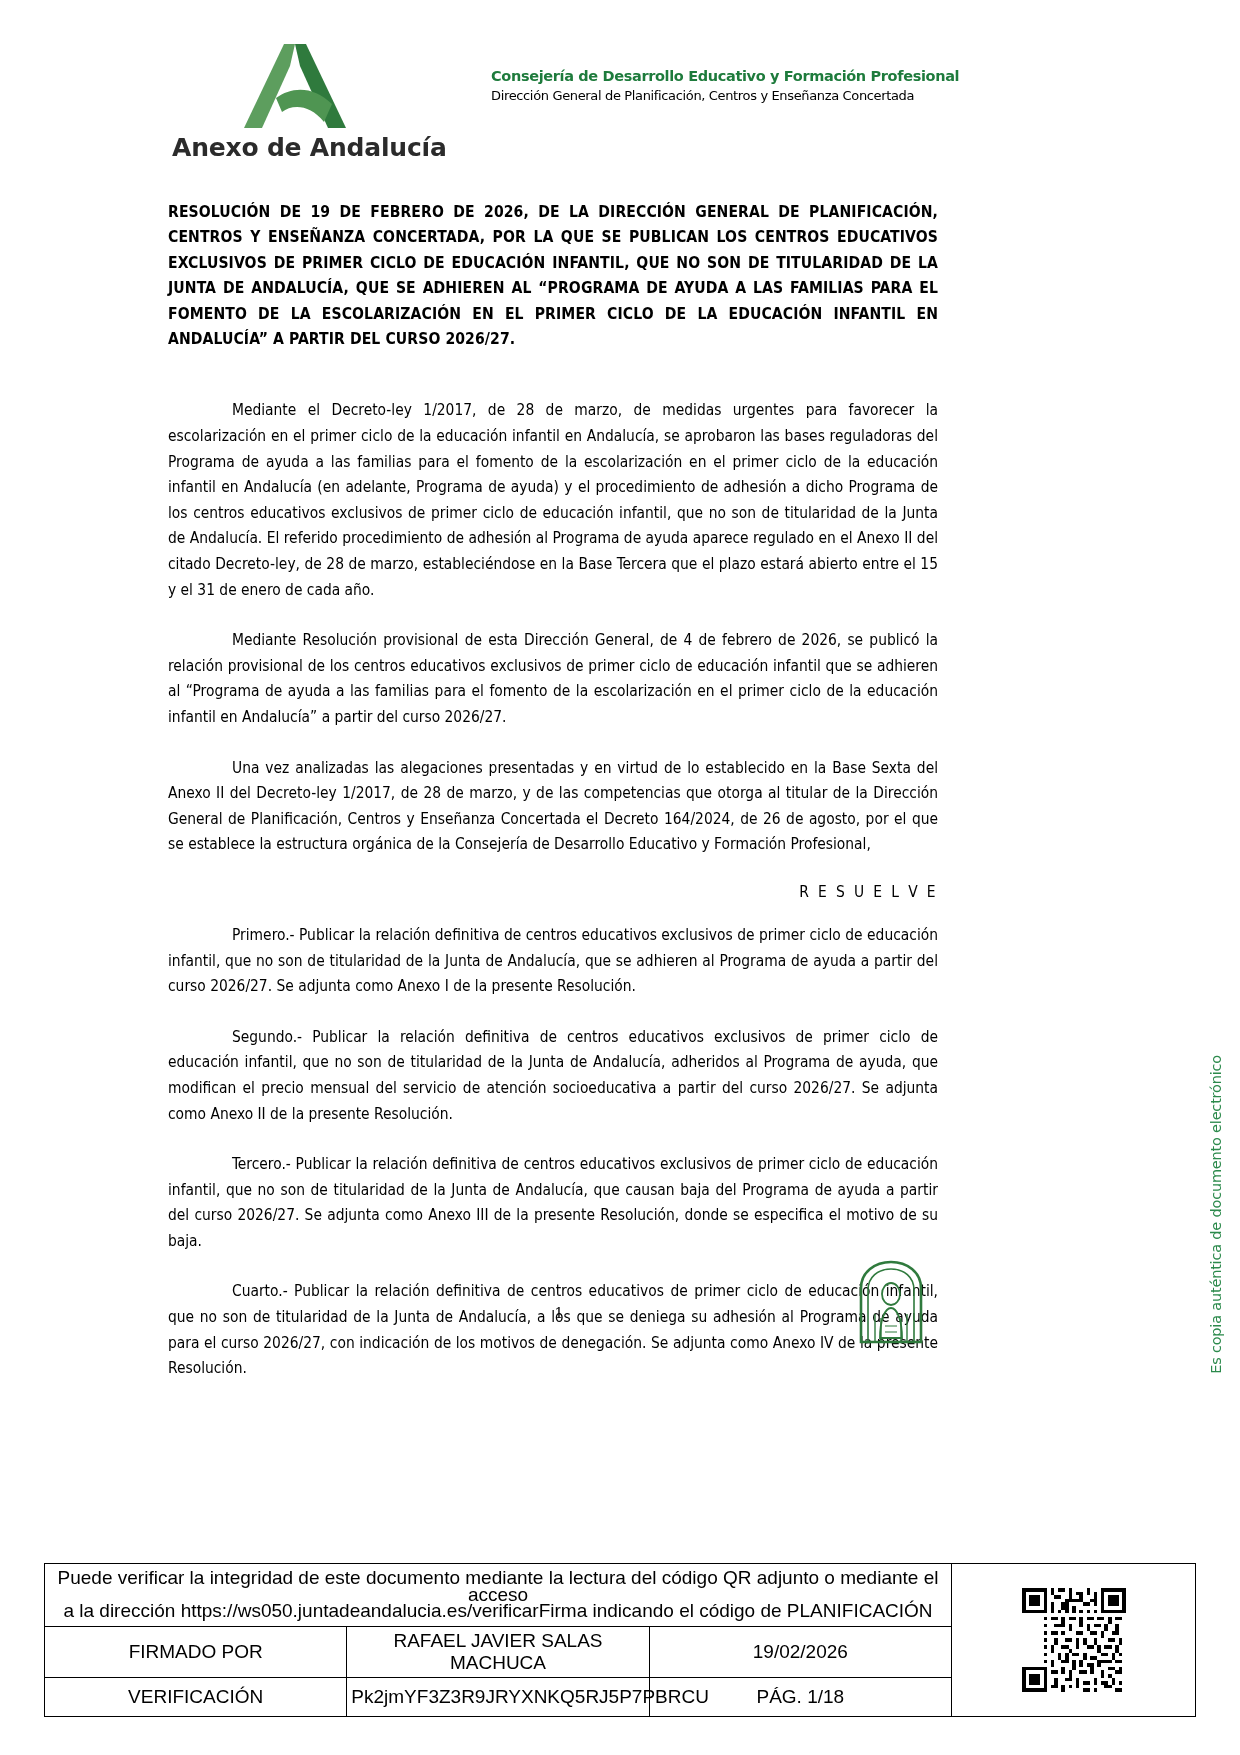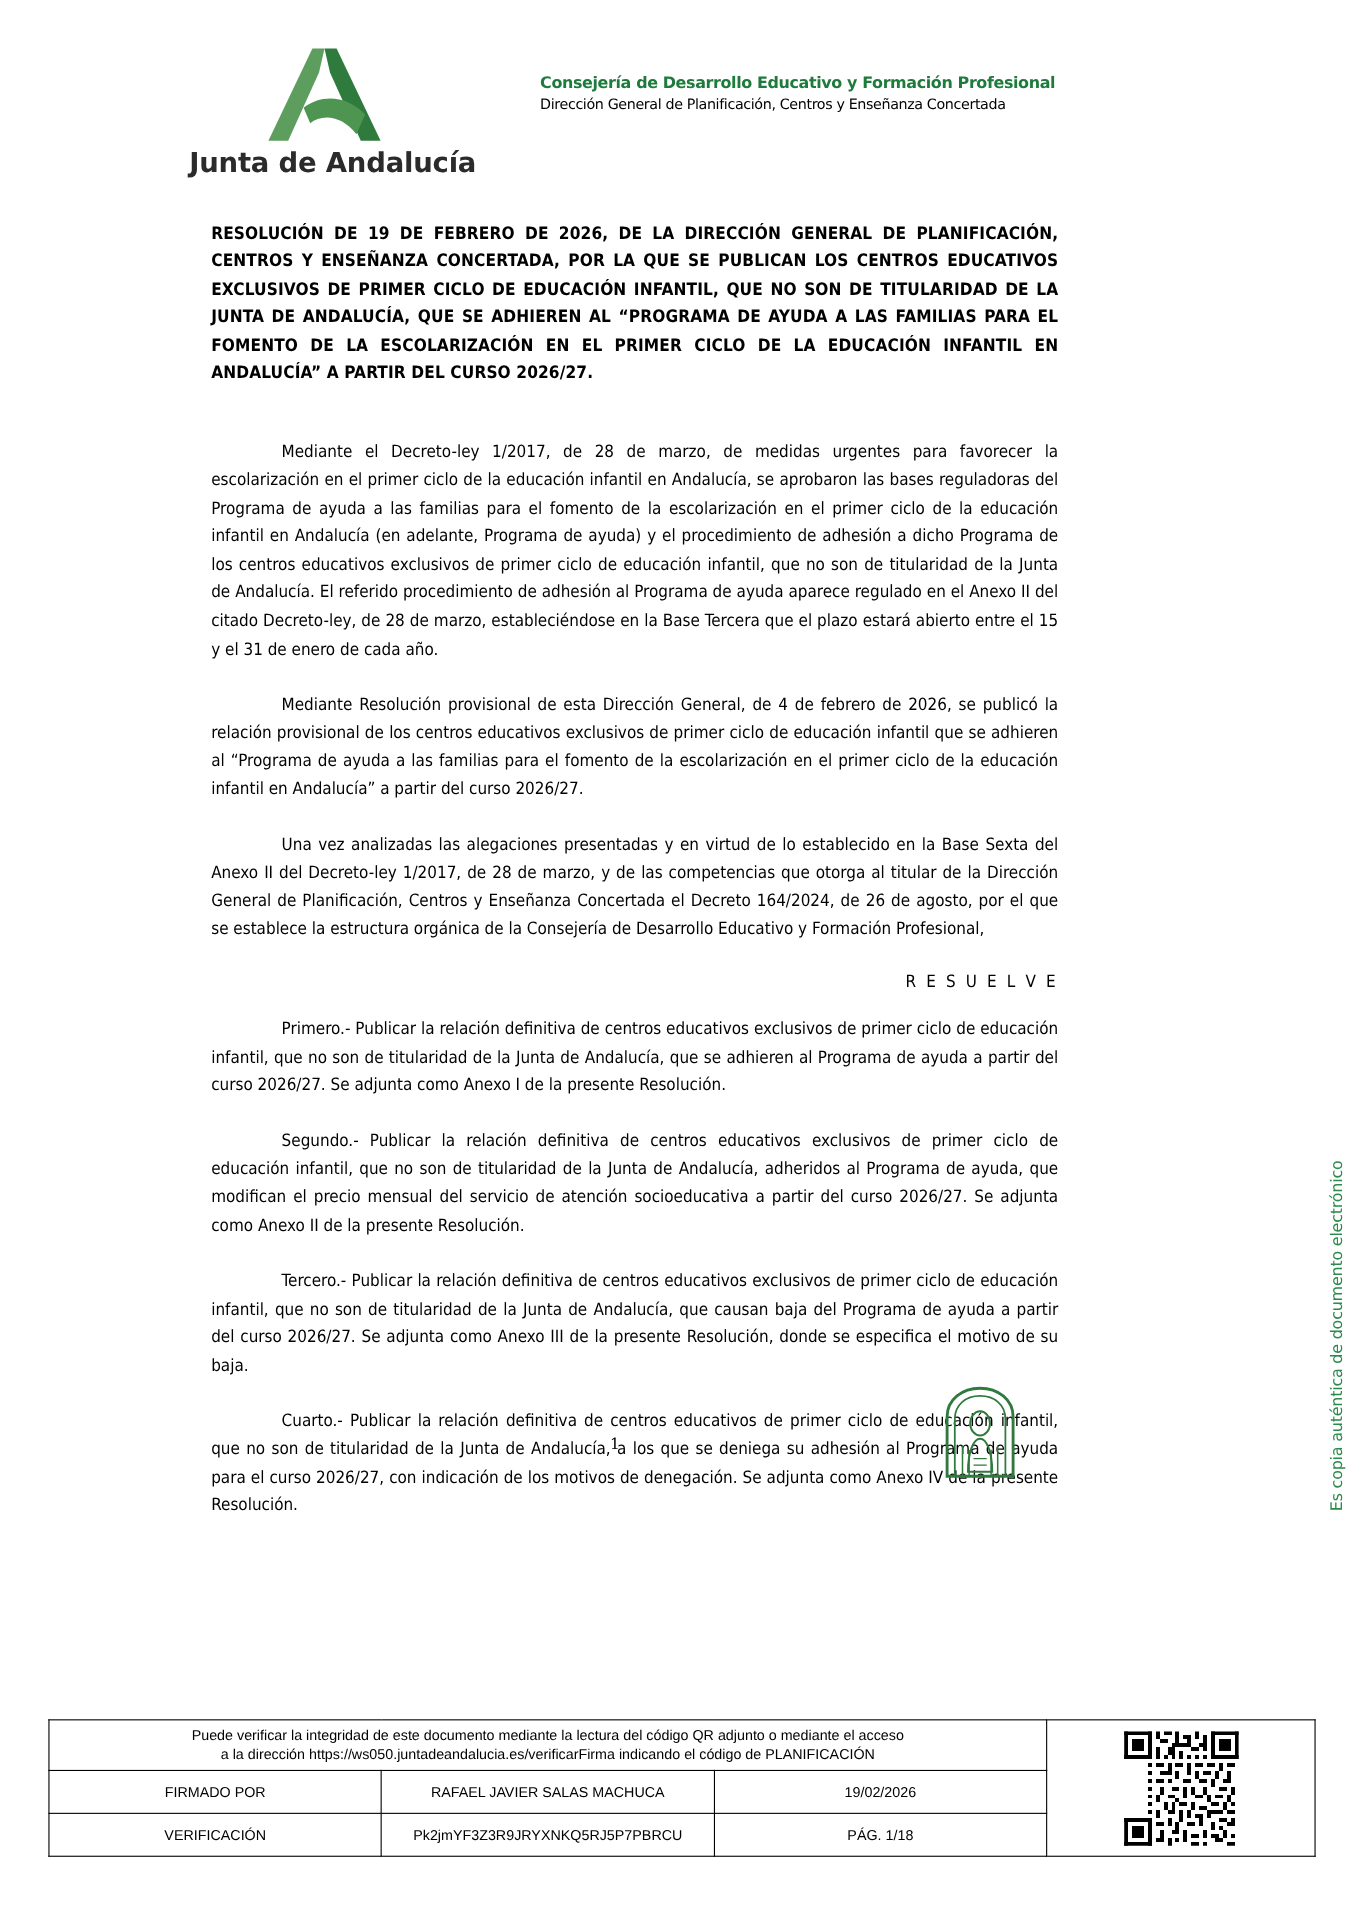--- a/index.html
+++ b/index.html
@@ -69,21 +69,21 @@
     font-weight: 400;
     color: #000000;
     letter-spacing: -0.35px;
     margin-top: 4px;
     white-space: nowrap;
   }
 
   
   .content {
     position: absolute;
-    left: 192px;
+    left: 168px;
     top: 200px;
     width: 770px;
   }
   .doc-title {
     font-family: "DejaVu Sans Condensed", "DejaVu Sans", sans-serif;
     font-size: 15.6px;
     font-weight: 700;
     line-height: 25.4px;
     text-align: justify;
     text-align-last: left;
@@ -163,21 +163,21 @@
   }
   .footer-table {
     border-collapse: collapse;
     width: 908px;
     table-layout: fixed;
     font-family: "Liberation Sans", sans-serif;
   }
   .footer-table td {
     border: 1.4px solid #000;
     padding: 3px 4px;
-    font-size: 13px;
+    font-size: 19px;
     color: #000;
     vertical-align: middle;
     text-align: center;
   }
   .ft-notice {
     line-height: 16.5px;
     padding: 6px 8px !important;
     font-size: 13px;
   }
   .ft-label {
@@ -215,21 +215,21 @@
 <div class="page">
 
   <div class="header">
 
     <div class="logo-block">
       <svg class="logo-mark" viewBox="0 0 124 88">
         <path d="M55 2 L44 2 L4 86 L22 86 L50 24 Z" fill="#5d9e5e"></path>
         <path d="M55 2 L66 2 L106 86 L88 86 L60 24 Z" fill="#2f7a3d"></path>
         <path d="M36 56 C52 44, 74 44, 92 62 L84 80 C70 62, 52 62, 42 70 Z" fill="#4f9552"></path>
       </svg>
-      <div class="logo-word">Junta de Andalucía</div>
+      <div class="logo-word">Anexo de Andalucía</div>
     </div>
 
     <div class="consejeria">
       <div class="consejeria-title">Consejería de Desarrollo Educativo y Formación Profesional</div>
       <div class="consejeria-sub">Dirección General de Planificación, Centros y Enseñanza Concertada</div>
     </div>
 
   </div>
 
   <div class="content">

